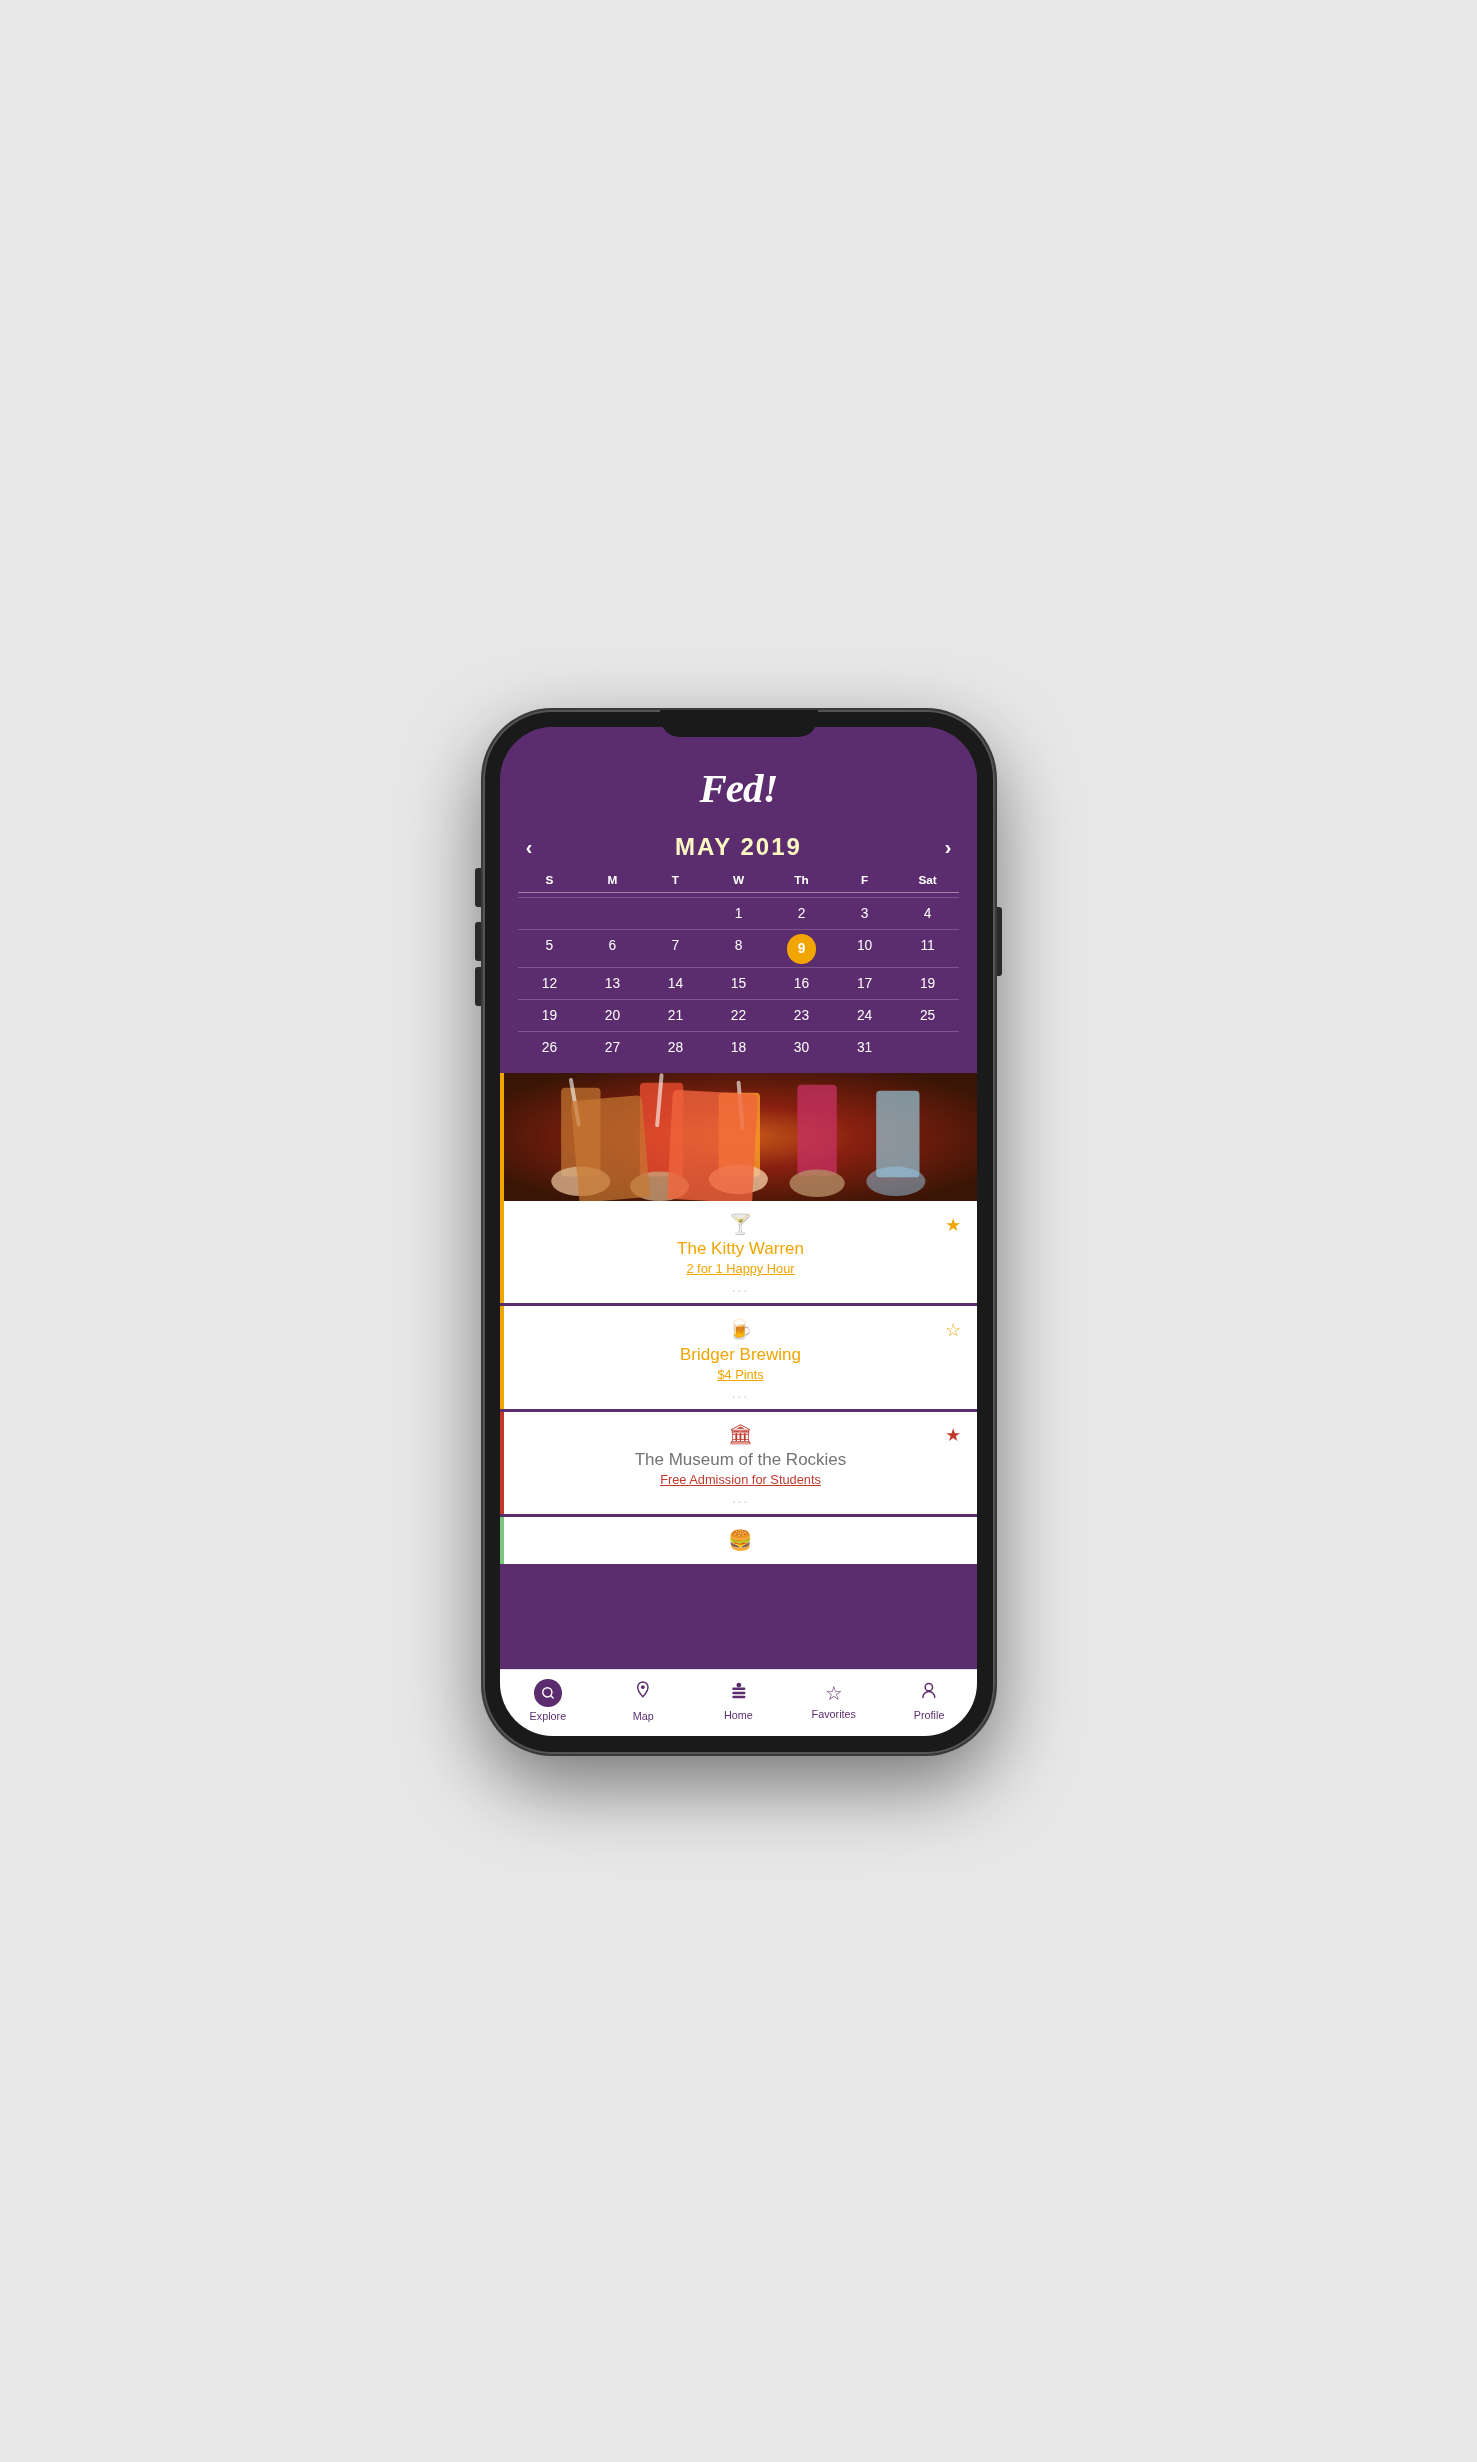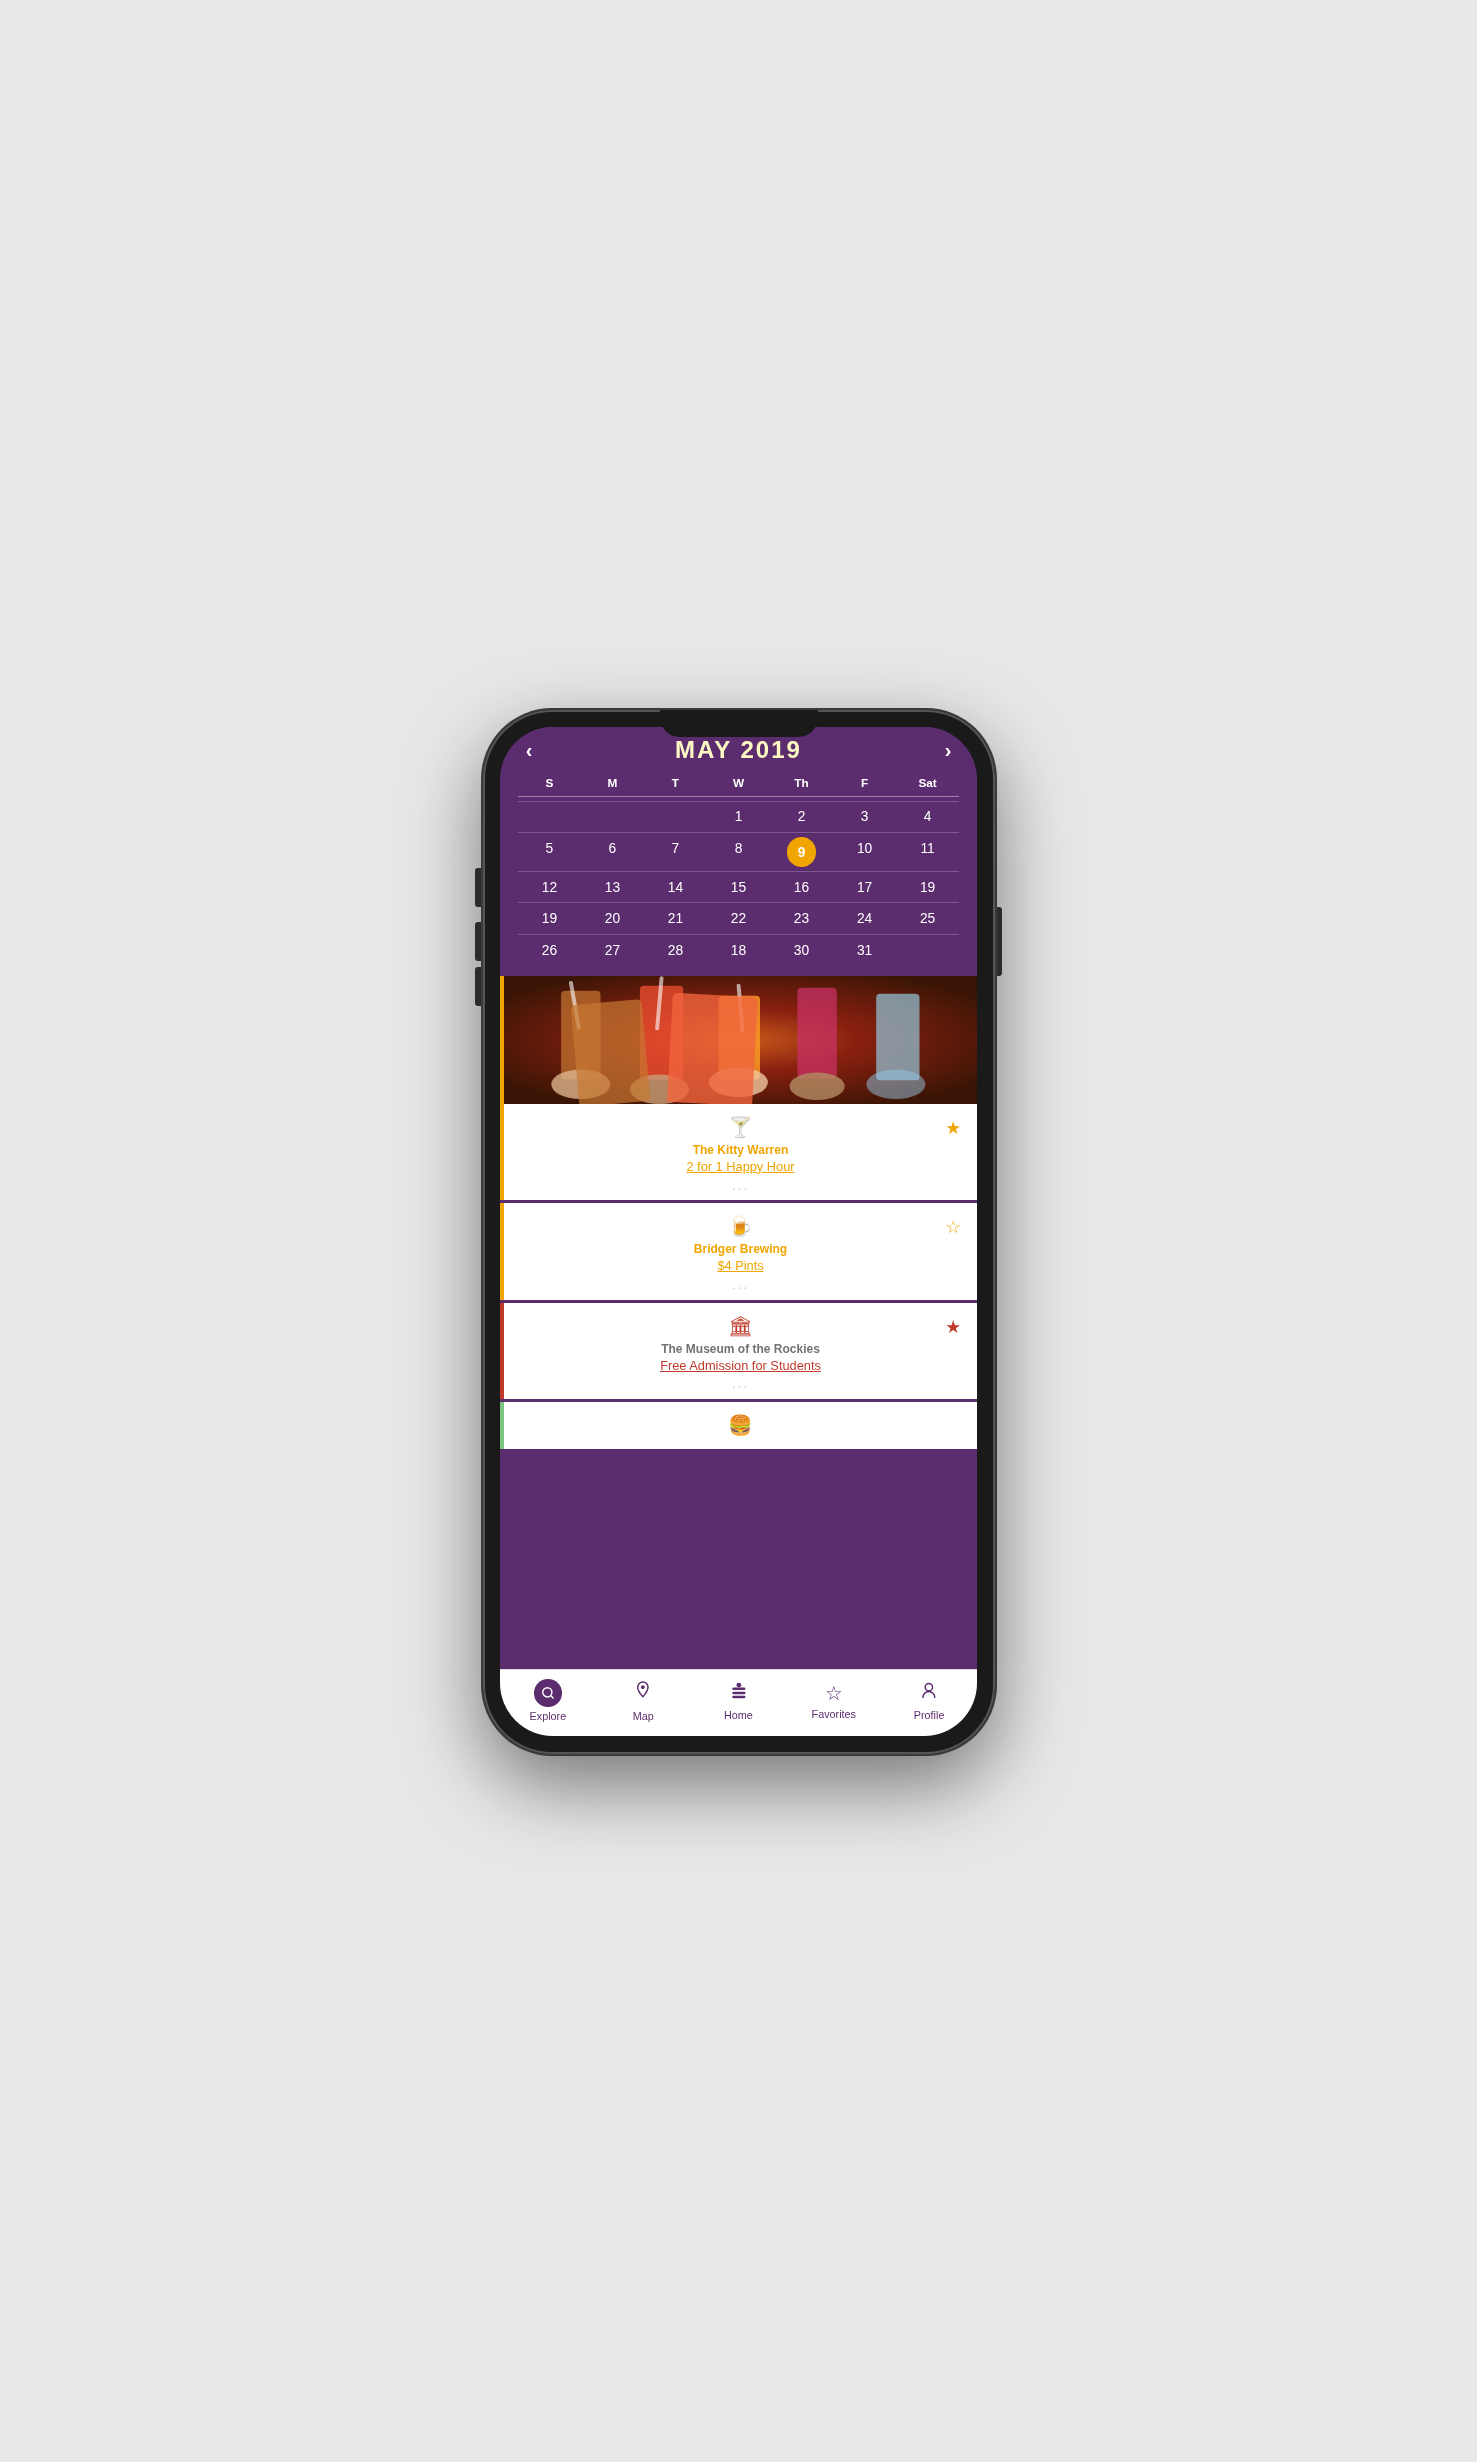--- a/index.html
+++ b/index.html
@@ -276,22 +276,22 @@
       margin-bottom: 3.9px;
       color: #f0a500;
     }
 
     .deal-icon.museum-icon {
       color: #c0392b;
     }
 
     .deal-name {
       text-align: center;
-      font-size: 12px;
-      font-weight: 700;
+      font-size: 17px;
+      font-weight: 400;
       color: #f0a500;
       margin-bottom: 2px;
     }
 
     .deal-name.museum-name {
       color: #737373;
     }
 
     .deal-desc {
       text-align: center;
@@ -370,20 +370,23 @@
   </style>
 </head>
 <body>
 
 <div class="phone-wrapper">
   <div class="phone-shell">
     <div class="notch"></div>
     <div class="phone-screen">
       <div class="screen-content">
 
+        <div class="app-header">
+          <div class="app-logo">Fed!</div>
+        </div>
 
         <div class="calendar-section">
           <div class="calendar-nav">
             <span class="nav-arrow">‹</span>
             <span class="calendar-month">MAY 2019</span>
             <span class="nav-arrow">›</span>
           </div>
           <div class="calendar-grid">
             <div class="calendar-header-row">
               <span class="cal-day-header">S</span>

